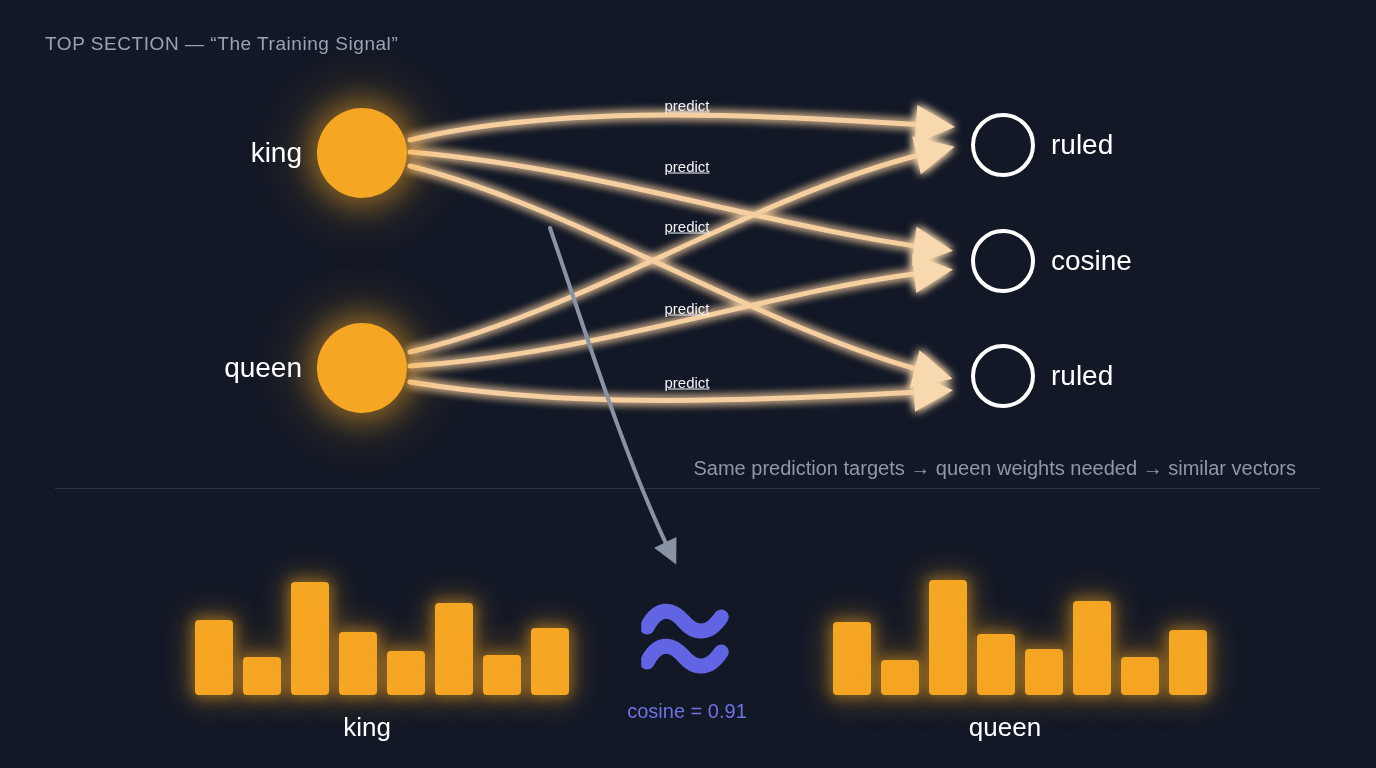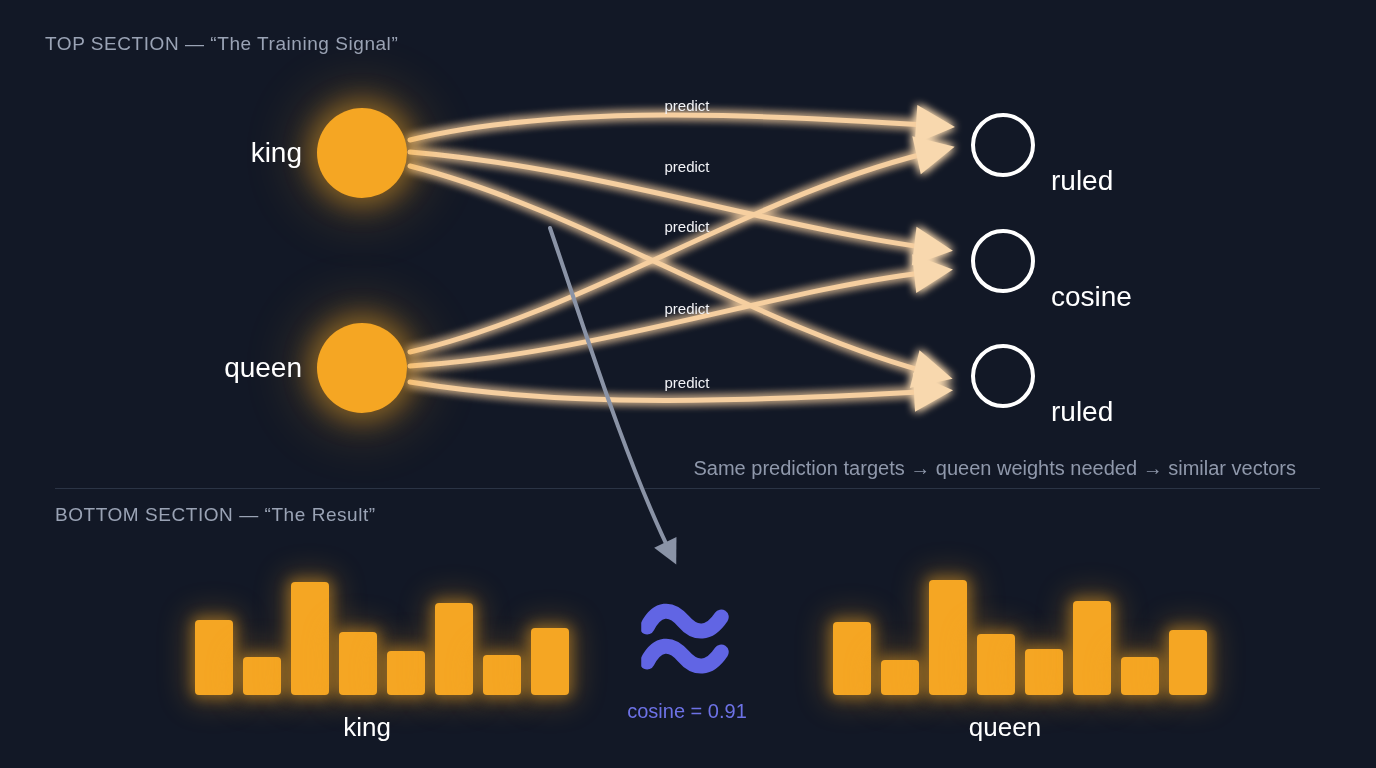--- a/index.html
+++ b/index.html
@@ -65,28 +65,29 @@
     background:transparent;
   }
   .node-label{
     position:absolute;
     color:#ffffff;
     font-size:28px;
     white-space:nowrap;
     line-height:1;
   }
   .label-left{ text-align:right; transform:translateY(-50%); }
-  .label-right{ transform:translateY(-50%);margin-top:36px; }
+  .label-right{ transform:translateY(-50%); }
 
   .edge-label{
     position:absolute;
     color:#f2f3f7;
     font-size:15px;
     white-space:nowrap;
     transform:translate(-50%,-50%);
+    text-decoration:underline;
   }
 
   
   .barchart{ position:absolute; }
   .bar{
     position:absolute;
     bottom:0;
     background:#F5A623;
     border-radius:4px;
     box-shadow:0 0 14px 3px rgba(245,166,35,.45),
@@ -122,21 +123,20 @@
 </style>
 </head>
 <body>
 
 <div id="stage">
 
   <div class="section-label" id="top-section-label">TOP SECTION — “The Training Signal”</div>
 
   <div class="divider"></div>
 
-  <div class="section-label" id="bottom-section-label">BOTTOM SECTION — “The Result”</div>
 
   <div class="caption-note">Same prediction targets → queen weights needed → similar vectors</div>
 
   <svg id="wiring" viewBox="0 0 1376 768">
     <defs>
       <filter id="glow" x="-60%" y="-60%" width="220%" height="220%">
         <feGaussianBlur stdDeviation="5" result="b"></feGaussianBlur>
         <feMerge>
           <feMergeNode in="b"></feMergeNode>
           <feMergeNode in="b"></feMergeNode>

